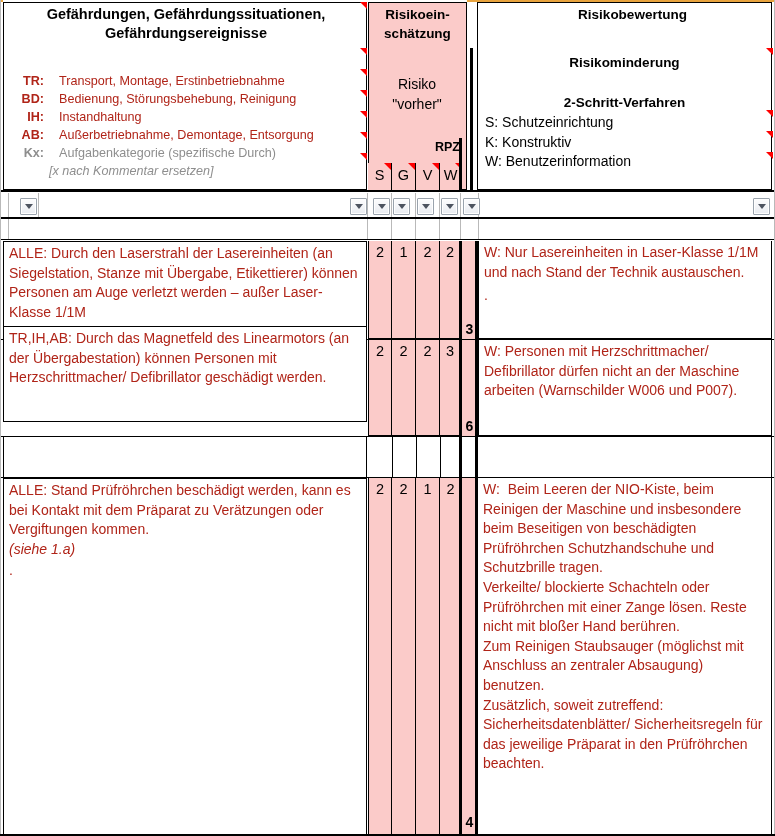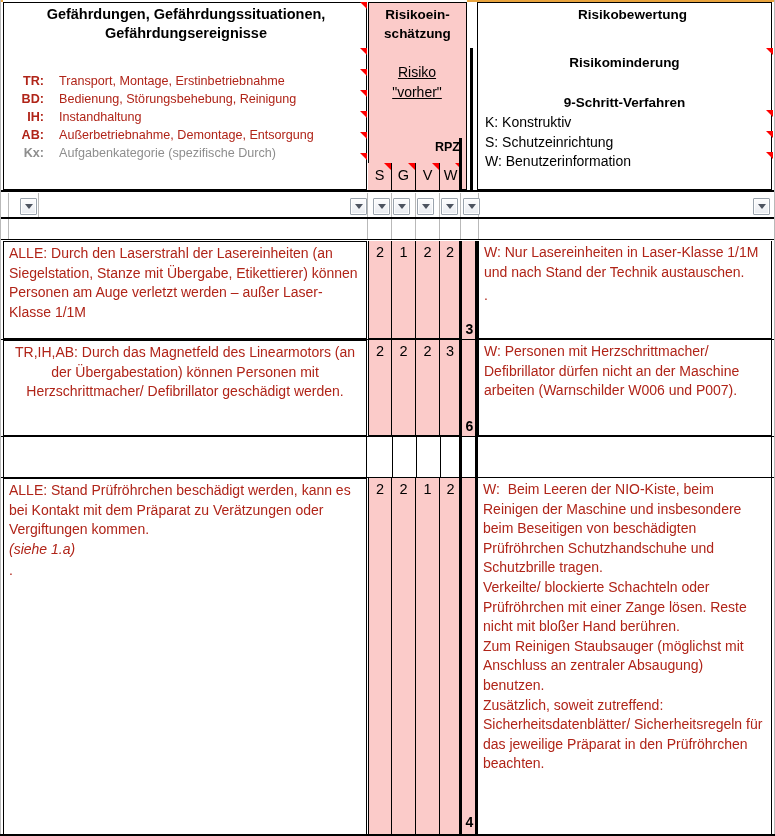--- a/index.html
+++ b/index.html
@@ -127,27 +127,28 @@
       <span class="legend-val">Instandhaltung</span>
     </div>
     <div class="legend-row">
       <span class="legend-key">AB:</span>
       <span class="legend-val">Außerbetriebnahme, Demontage, Entsorgung</span>
     </div>
     <div class="legend-row legend-grey">
       <span class="legend-key">Kx:</span>
       <span class="legend-val">Aufgabenkategorie (spezifische Durch)</span>
     </div>
+    <div class="legend-grey2">[x nach Kommentar ersetzen]</div>
   </div>
 
   <div class="abs" style="left:370px;top:5px;width:95px;">
     <div class="hdr-sub">Risikoein-</div>
     <div class="hdr-sub">schätzung</div>
   </div>
-  <div class="abs" style="left:370px;top:62px;width:94px;text-decoration:underline;">
+  <div class="abs" style="left:370px;top:74px;width:94px;">
     <div class="hdr-mid">Risiko</div>
     <div class="hdr-mid">"vorher"</div>
   </div>
   <div class="abs rpz-lbl" style="left:426px;top:140px;width:34px;text-align:right;">RPZ</div>
 
   <div class="abs pink" style="left:368px;top:163px;width:24px;height:27px;border-right:1px solid #000;">
     <div class="sgvw" style="padding-top:4px;">S</div>
     <div class="tri" style="top:0;right:0;"></div>
   </div>
   <div class="abs pink" style="left:392px;top:163px;width:24px;height:27px;border-right:1px solid #000;">
@@ -160,24 +161,24 @@
   </div>
   <div class="abs pink" style="left:440px;top:163px;width:21px;height:27px;">
     <div class="sgvw" style="padding-top:4px;">W</div>
     <div class="tri" style="top:0;right:-1px;"></div>
   </div>
 
   <div class="vline-thick" style="left:459px;top:138px;height:52px;"></div>
 
   <div class="abs hdr-sub" style="left:479px;top:5px;width:307px;">Risikobewertung</div>
   <div class="abs hdr-sub" style="left:479px;top:53px;width:291px;">Risikominderung</div>
-  <div class="abs hdr-sub" style="left:479px;top:93px;width:291px;">9-Schritt-Verfahren</div>
+  <div class="abs hdr-sub" style="left:479px;top:93px;width:291px;">2-Schritt-Verfahren</div>
   <div class="abs" style="left:479px;top:113px;width:291px;">
+    <div class="kcol">S: Schutzeinrichtung</div>
     <div class="kcol">K: Konstruktiv</div>
-    <div class="kcol">S: Schutzeinrichtung</div>
     <div class="kcol">W: Benutzerinformation</div>
   </div>
 
   <div class="vline-thick" style="left:470px;top:48px;height:142px;"></div>
 
   <div class="abs" style="left:765px;top:48px;width:8px;height:8px;">
       <div class="tri"></div>
     </div>
   <div class="abs" style="left:765px;top:110px;width:8px;height:8px;">
       <div class="tri"></div>
@@ -279,21 +280,21 @@
     <div class="rpz" style="position:absolute;bottom:2px;left:0;right:0;">3</div>
   </div>
   <div class="vline-thick" style="left:459px;top:241px;height:98px;"></div>
   <div class="abs white" style="left:478px;top:241px;width:294px;height:98px;border:1px solid #000;border-top:none;">
     <div class="cell-text">W:  Nur Lasereinheiten in Laser-Klasse 1/1M und nach Stand der Technik austauschen.</div>
     <div class="cell-text" style="padding-top:4px;">.</div>
   </div>
   <div class="vline-thick" style="left:475px;top:241px;height:98px;"></div>
   <div class="hline" style="left:0px;top:339px;width:775px;"></div>
 
-  <div class="abs white bk" style="left:3px;top:340px;width:364px;height:96px;text-align:center;">
+  <div class="abs white bk" style="left:3px;top:326px;width:364px;height:96px;">
     <div class="cell-text">TR,IH,AB:  Durch das Magnetfeld des Linearmotors (an der Übergabestation) können Personen mit Herzschrittmacher/ Defibrillator geschädigt werden.</div>
   </div>
   <div class="abs pink" style="left:368px;top:340px;width:24px;height:96px;border:1px solid #000;border-top:none;">
     <div class="score">2</div>
   </div>
   <div class="abs pink" style="left:392px;top:340px;width:24px;height:96px;border:1px solid #000;border-top:none;border-left:none;">
     <div class="score">2</div>
   </div>
   <div class="abs pink" style="left:416px;top:340px;width:24px;height:96px;border:1px solid #000;border-top:none;border-left:none;">
     <div class="score">2</div>

